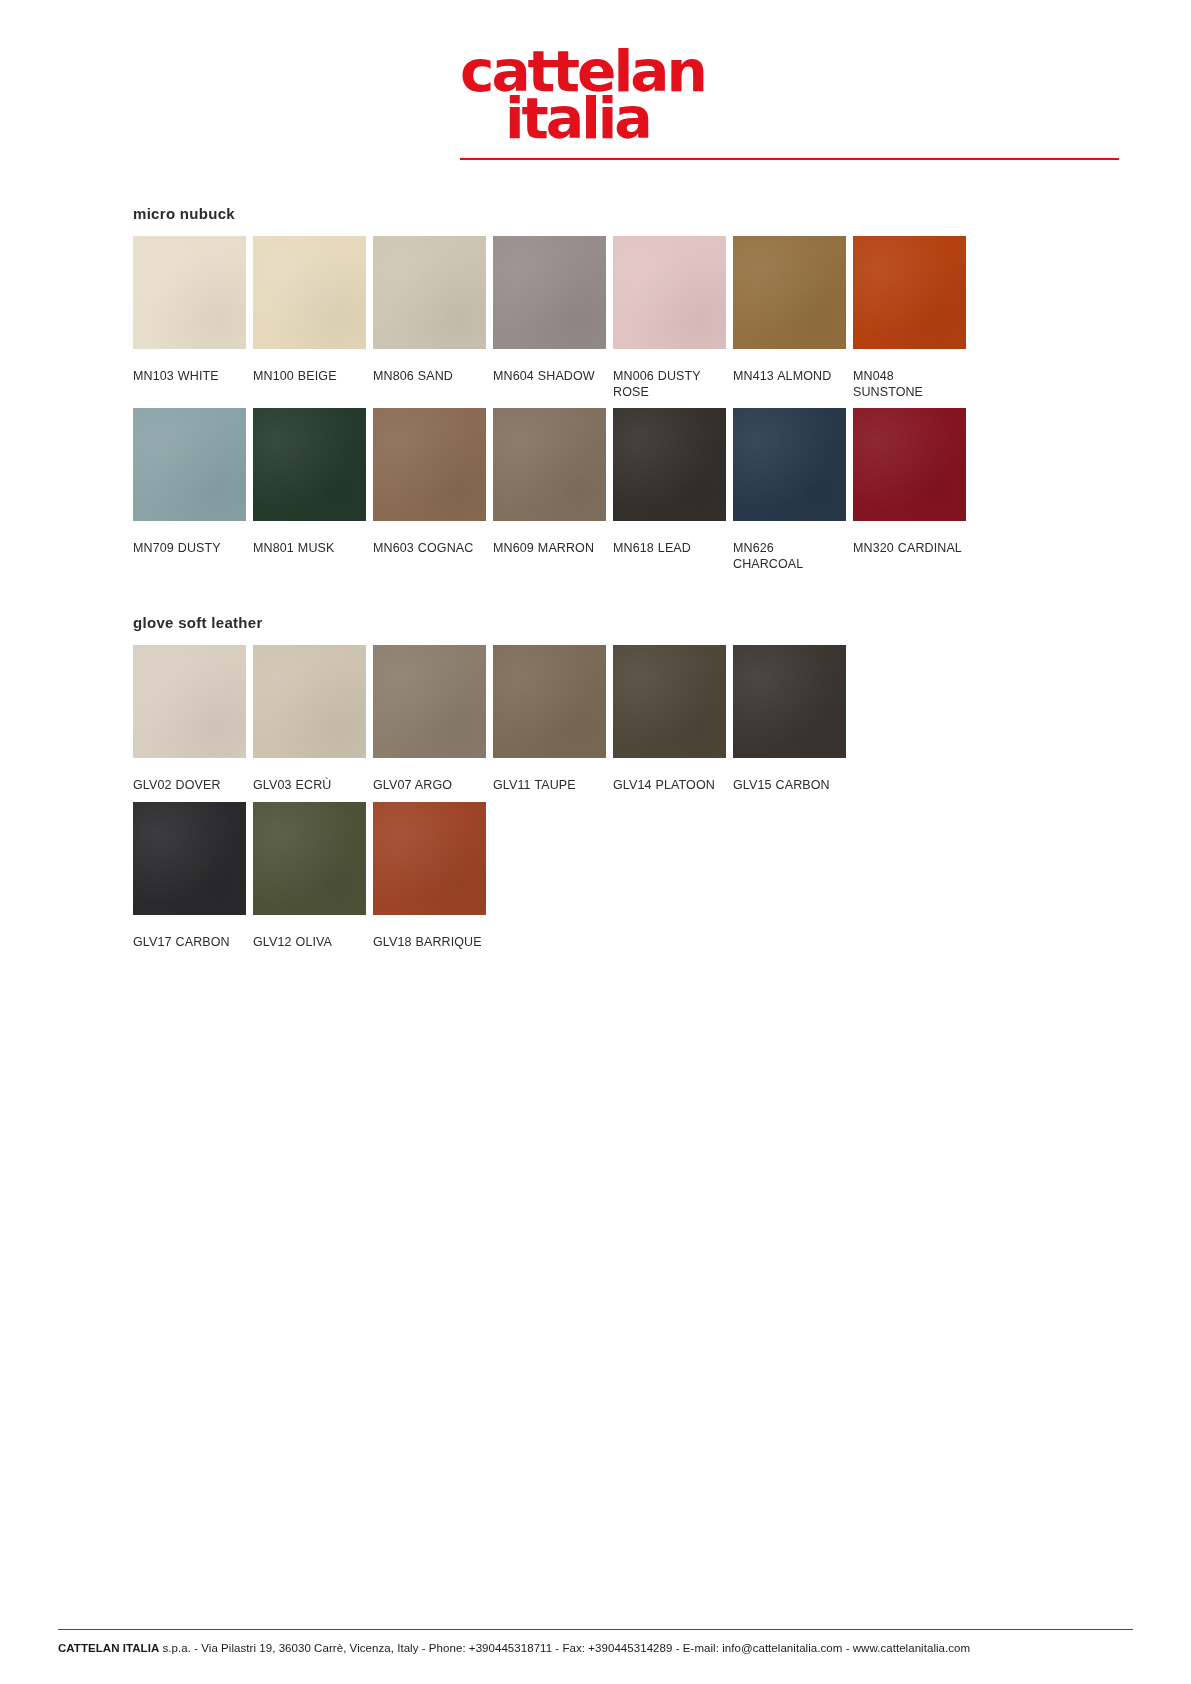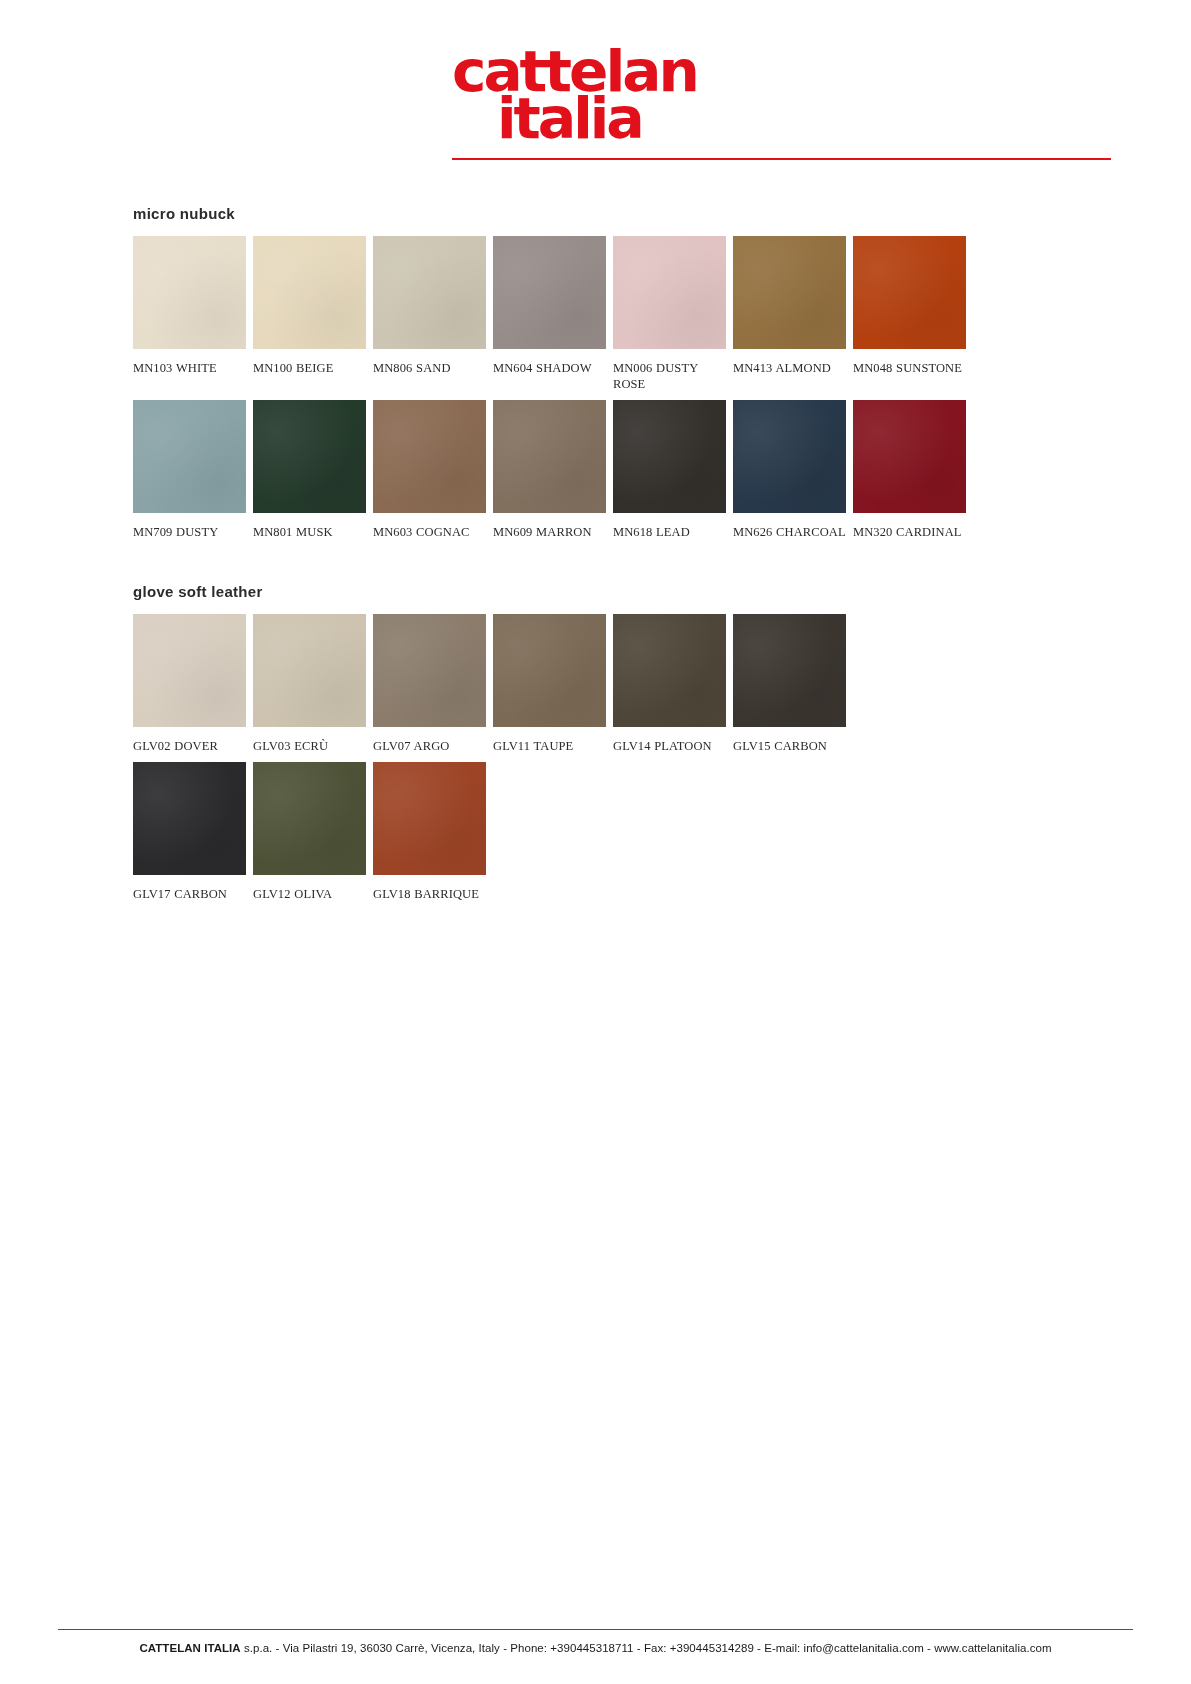--- a/index.html
+++ b/index.html
@@ -13,21 +13,21 @@
     font-family: "Liberation Sans", sans-serif;
     color: #1a1a1a;
     position: relative;
     overflow: hidden;
   }
 
   
   .header {
     position: absolute;
     top: 0;
-    left: 0;
+    left: 8px;
     width: 982px;
     height: 165px;
   }
   .logo {
     position: absolute;
     left: 452px;
     top: 48px;
     width: 240px;
     height: 105px;
     color: #e2101b;
@@ -95,44 +95,43 @@
     inset: 0;
     background:
       radial-gradient(ellipse at 22% 28%, rgba(255,255,255,0.085), rgba(255,255,255,0) 62%),
       radial-gradient(ellipse at 76% 74%, rgba(0,0,0,0.055), rgba(0,0,0,0) 60%);
     pointer-events: none;
   }
   .swatch-label {
     font-size: 12.5px;
     line-height: 15.5px;
     color: #2b2b2b;
-    margin-top: 12px;
+    margin-top: 20px;
     letter-spacing: 0.1px;
     word-spacing: 0.5px;
-    font-family: Liberation Serif, serif;
   }
 
   
   .footer {
     position: absolute;
     left: 58px;
     bottom: 30px;
     width: 1075px;
   }
   .footer-rule {
     width: 1075px;
     height: 1.5px;
     background: #e2101b;
     margin-bottom: 12px;
   }
   .footer-text {
     font-size: 11.5px;
     color: #1a1a1a;
     letter-spacing: 0.05px;
-    text-align: center;
+    text-align: left;
     white-space: nowrap;
   }
   .footer-text b {
     font-weight: bold;
   }
 </style>
 </head>
 <body>
 
 <div class="header">

